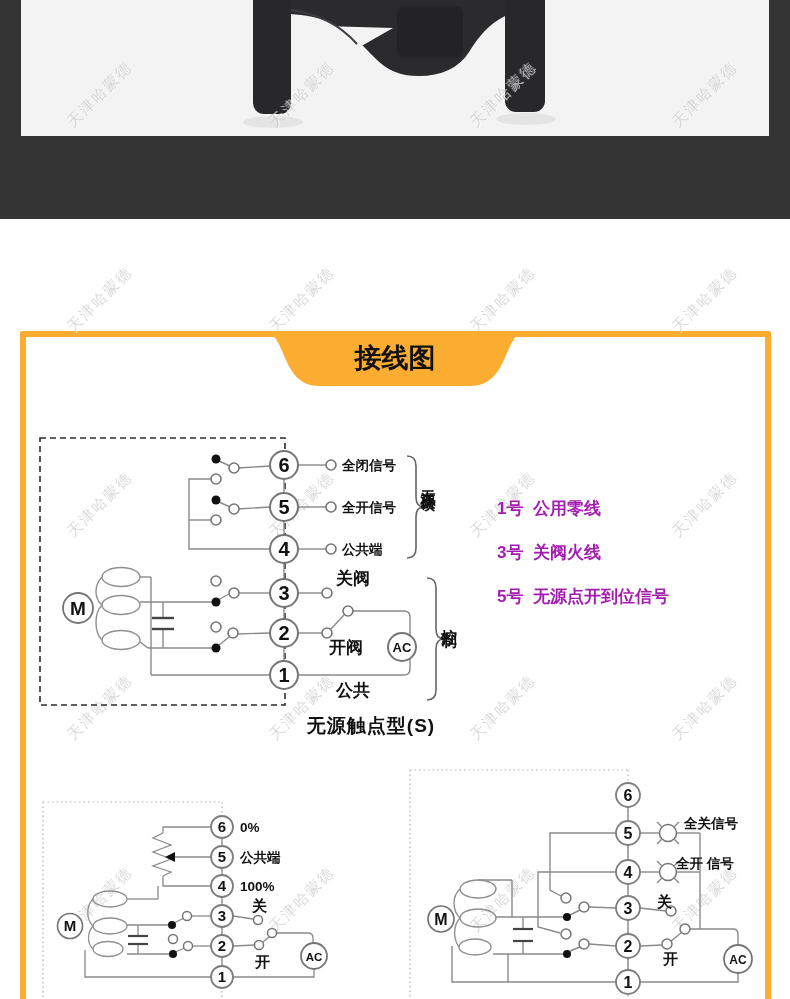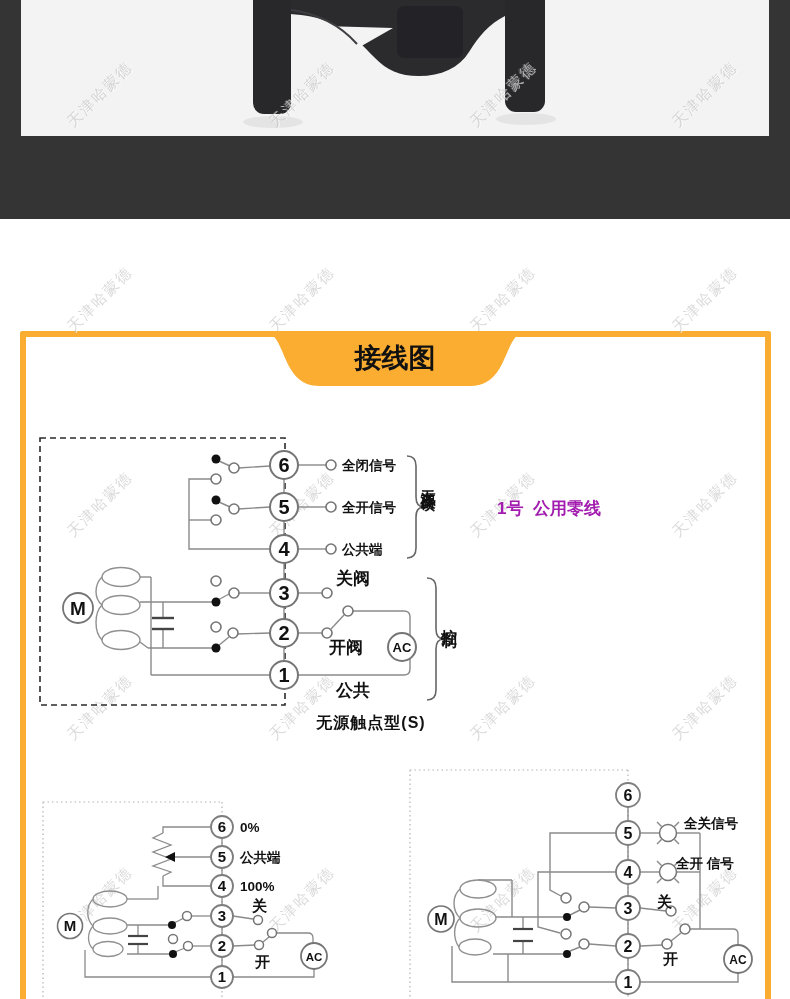--- a/index.html
+++ b/index.html
@@ -34,21 +34,21 @@
   .lbl-md { font-size:15px; font-weight:700; }
 
   .terminal-list { position:absolute; left:497px; top:479px; z-index:10; }
   .terminal-list div { font-size:17px; font-weight:700; color:#a21caf; line-height:28px; white-space:pre;margin-top:16px; }
 
   .v-label { position:absolute; writing-mode:vertical-rl; text-orientation:upright; color:#111; z-index:10; font-weight:700; }
   .v-feedback { left:418px; top:478px; font-size:15px; letter-spacing:2px; }
   .v-control  { left:438px; top:616px; font-size:16px; letter-spacing:3px; }
 
   .caption-s { position:absolute; left:286px; top:713px; width:170px; text-align:center;
-               font-size:16px; font-weight:700; color:#111; z-index:10; letter-spacing:1px; }
+               font-size:19px; font-weight:700; color:#111; z-index:10; letter-spacing:1px; }
 </style>
 </head>
 <body>
 
 <div class="page">
 
   <div class="photo-section">
     <div class="photo-area">
       <svg width="748" height="136" viewBox="0 0 748 136">
         <ellipse cx="252" cy="122" rx="30" ry="6" fill="#e4e4e4"></ellipse>
@@ -184,20 +184,22 @@
     <text class="lbl-lg" x="329" y="653">开阀</text>
     <text class="lbl-lg" x="336" y="696">公共</text>
   </svg>
 
   <div class="v-label v-feedback">无源反馈</div>
   <div class="v-label v-control">控制</div>
   <div class="caption-s">无源触点型(S)</div>
 
   <div class="terminal-list">
     <div>1号  公用零线</div>
+    <div>3号  关阀火线</div>
+    <div>5号  无源点开到位信号</div>
   </div>
 
   <svg class="diagram" style="left:35px;top:795px" width="320" height="204" viewBox="35 795 320 204">
     <g stroke="#b3b3b3" stroke-width="1.2" stroke-dasharray="1.5 3" fill="none">
       <path d="M 43,802 H 222 M 43,802 V 998 M 222,802 V 998"></path>
     </g>
     <g stroke="#8a8a8a" stroke-width="1.3" fill="none">
       <line x1="222" y1="827" x2="222" y2="977"></line>
       <path d="M 211,827 H 163 V 833"></path>
       <polyline points="163,833 153,838 171,845 153,852 171,859 153,866 171,872 163,876"></polyline>

